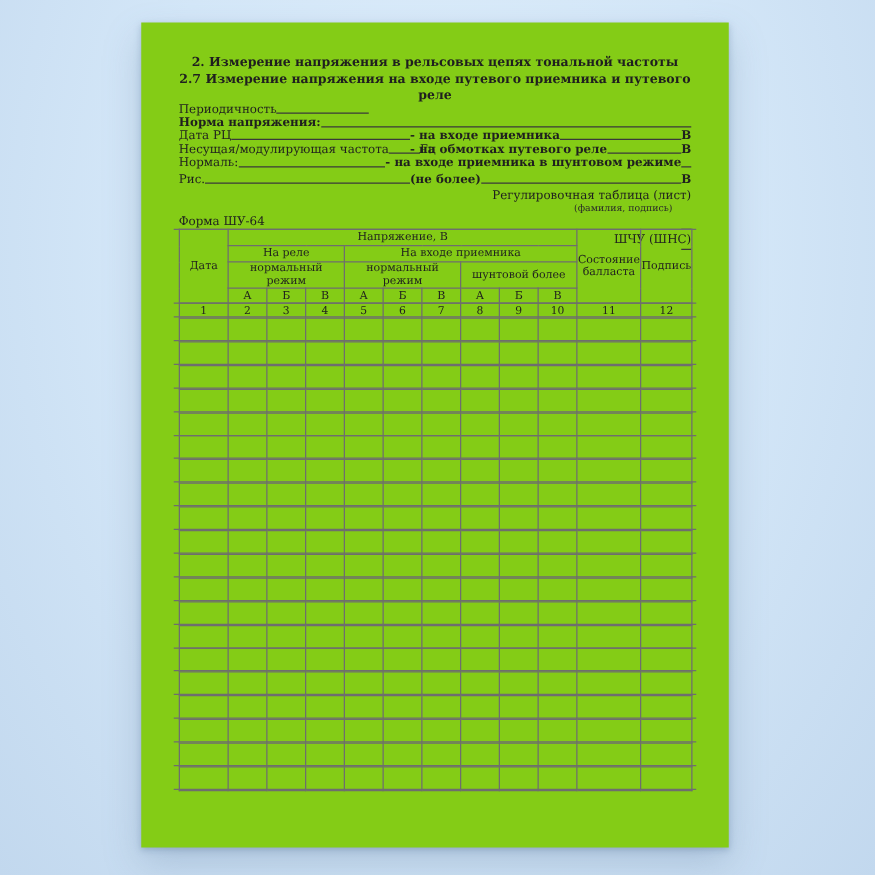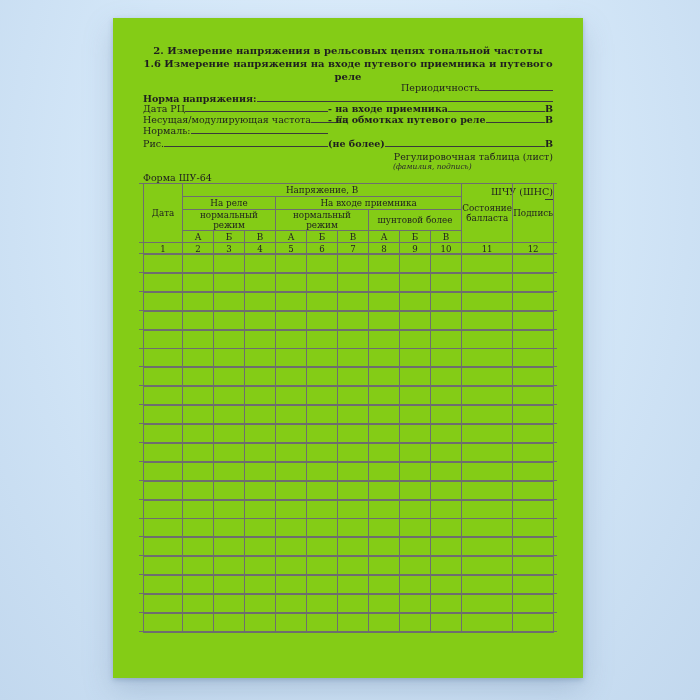--- a/index.html
+++ b/index.html
@@ -14,45 +14,45 @@
     background:#84cc16;
     box-shadow:0 2px 5px rgba(90,120,155,.38), 0 12px 28px rgba(90,120,155,.28);
   }
   .title { position:absolute; top:26px; left:30px; width:410px; text-align:center;
            font-weight:bold; font-size:10px; line-height:13px; }
   .frow { position:absolute; left:30px; width:410px; display:flex; align-items:flex-end;
           font-size:9.5px; line-height:11px; white-space:nowrap; }
   .lcol { width:185px; display:flex; align-items:flex-end; }
   .rcol { flex:1; display:flex; align-items:flex-end;font-weight:bold; }
   .bl { flex:1 1 auto; border-bottom:1px solid #3a3a3a; height:3px; margin-bottom:2px; min-width:8px; } .bl.w25 { flex:0 0 25px; } .bl.w22 { flex:0 0 22px; }
-  .center-line { justify-content:flex-end; }
+  .center-line { justify-content:flex-start; }
   .center-line .inner { display:flex; width:152px; align-items:flex-end; }
-  .sig-hint { position:absolute; top:144px; left:280px; width:145px; text-align:left;
-              font-size:7.5px; line-height:9px; color:#2a2a2a;font-style:italic; }
+  .sig-hint { position:absolute; top:144px; left:280px; width:145px; text-align:right;
+              font-size:7.5px; line-height:9px; color:#2a2a2a; }
   .form-code { position:absolute; top:154px; left:30px; width:410px; 
                font-size:9.5px; line-height:11px; }
   .table-wrap { position:absolute; top:165px; left:30px; width:410px; }
   table { width:410px; border-collapse:collapse; table-layout:fixed; }
   th,td { border:1px solid #6e6e6e; padding:0; font-weight:normal; text-align:center;
           vertical-align:middle; font-size:8.8px; line-height:10px; overflow:hidden; }
   tr.r1 th, tr.r2 th, tr.r3 th { height:13px; }
   tr.r4 th { height:12px; }
   tr.rn td { height:12px; font-size:8.6px; }
   tbody tr { height:18.9px; }
   .two-line span { display:block; }
   .hline { position:absolute; left:-4px; right:-4px; height:1px; background:#6e6e6e; }
 </style>
 </head>
 <body>
 
 <div class="page">
 
   <div class="title">
     <div>2. Измерение напряжения в рельсовых цепях тональной частоты</div>
-    <div>1.6 Измерение напряжения на входе путевого приемника и путевого реле</div>
+    <div>2.7 Измерение напряжения на входе путевого приемника и путевого реле</div>
   </div>
 
   <div class="frow center-line" style="top:64px;">
     <div class="inner">
       <span>Периодичность</span>
       <span class="bl"></span>
     </div>
   </div>
 
   <div class="frow" style="top:74.5px;">
@@ -83,20 +83,24 @@
     <div class="rcol">
       <span>- на обмотках путевого реле</span>
       <span class="bl"></span>
       <span>В</span>
     </div>
   </div>
 
   <div class="frow" style="top:107px;">
     <div class="lcol">
       <span>Нормаль:</span>
+      <span class="bl"></span>
+    </div>
+    <div class="rcol">
+      <span>- на входе приемника в шунтовом режиме</span>
       <span class="bl"></span>
     </div>
   </div>
 
   <div class="frow" style="top:120px;">
     <div class="lcol">
       <span>Рис.</span>
       <span class="bl"></span>
     </div>
     <div class="rcol">

